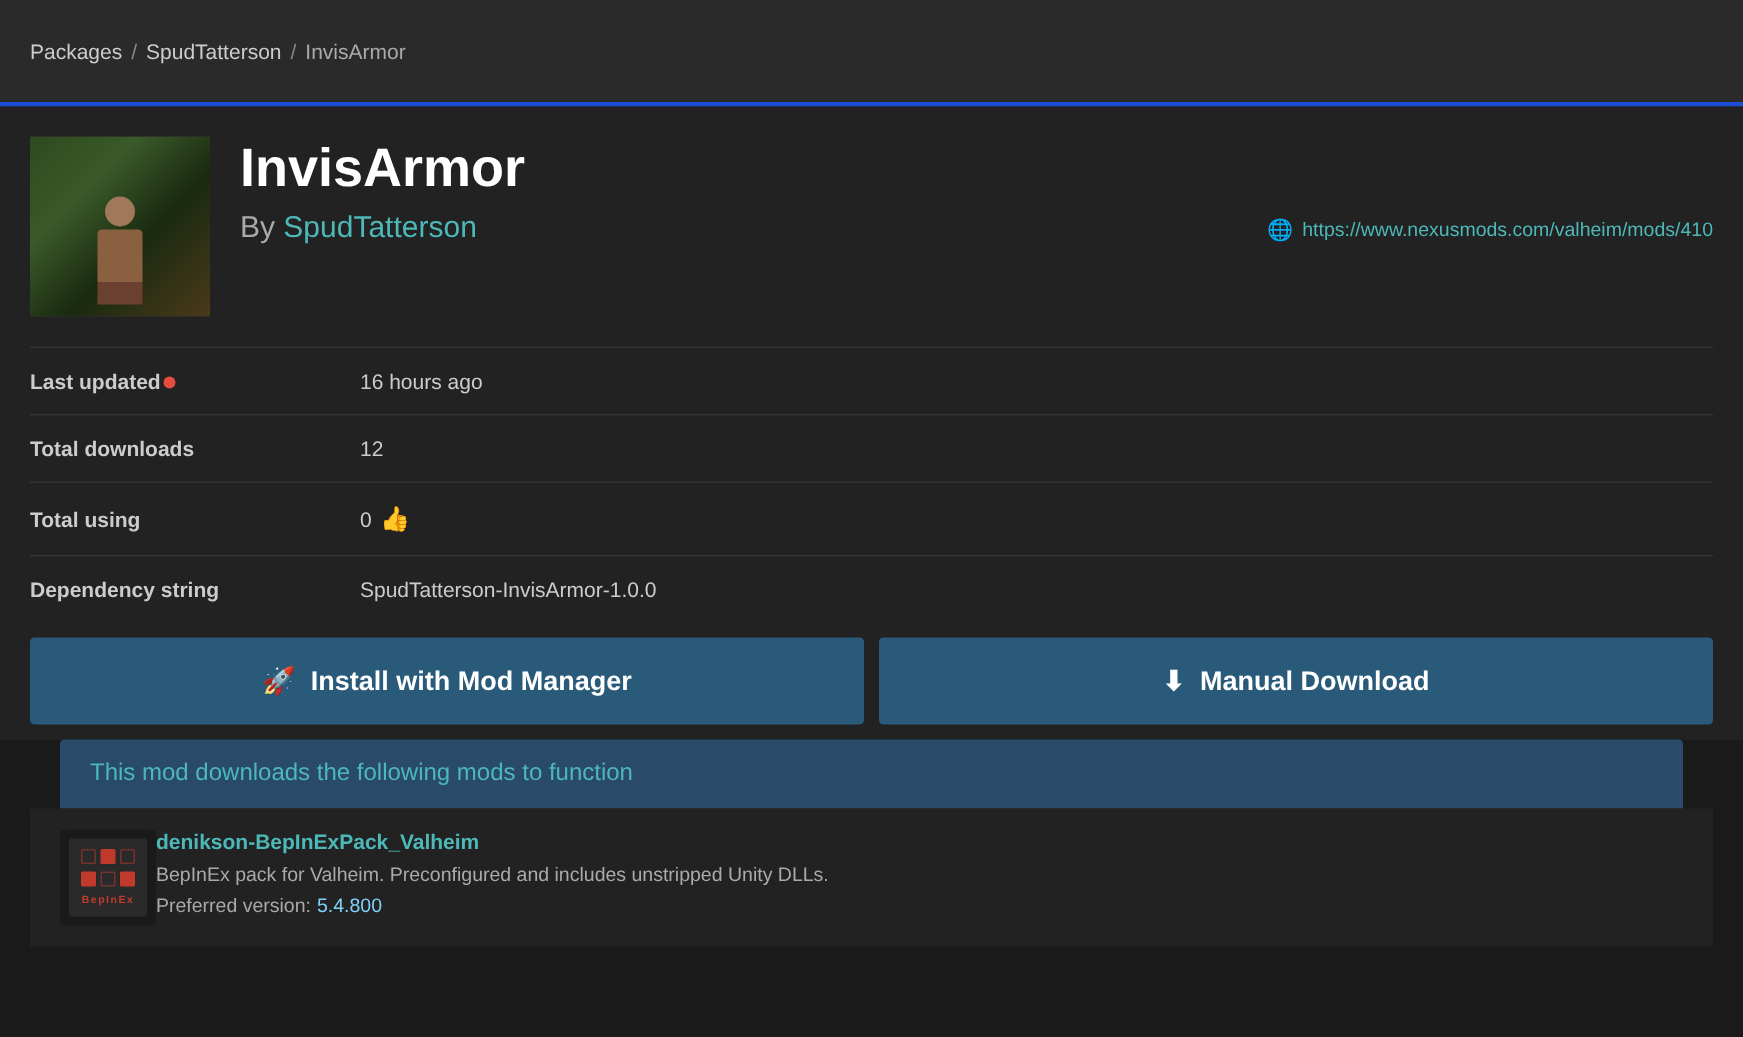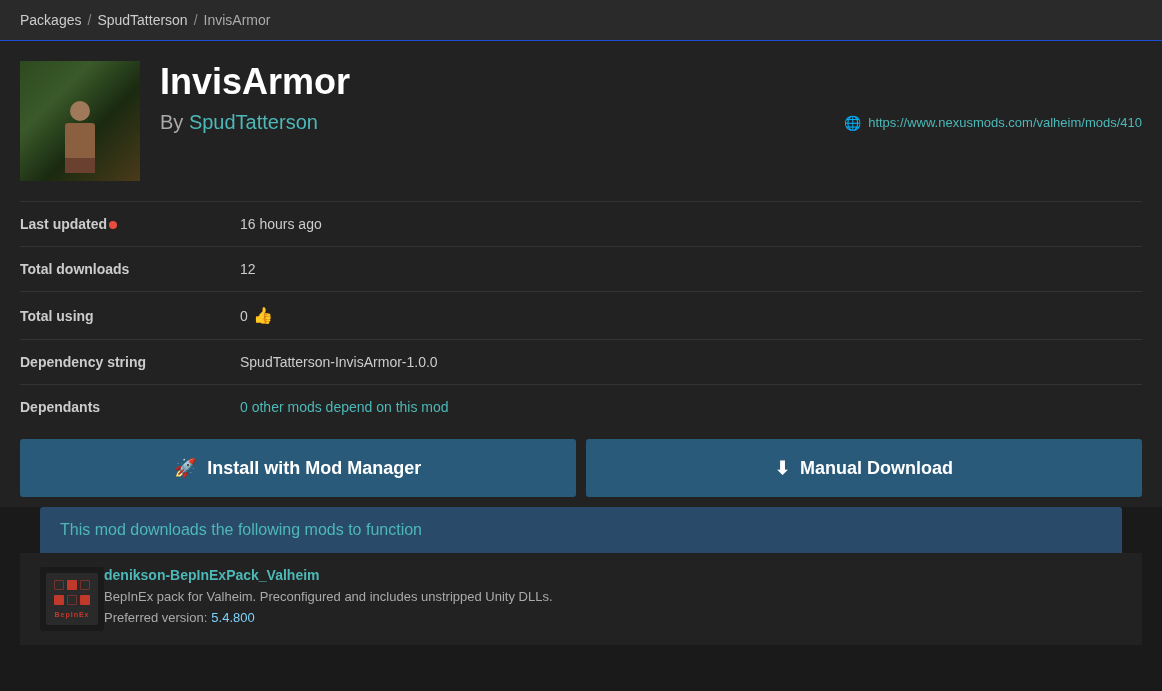--- a/index.html
+++ b/index.html
@@ -8,22 +8,22 @@
       color: #ccc;
       font-family: 'Segoe UI', Arial, sans-serif;
       font-size: 14px;
       min-height: 691px;
       width: 1162px;
     }
 
     
     .breadcrumb-bar {
       background: #2a2a2a;
-      padding: 12px 20px;
-      border-bottom: 1px solid #1d4ed8;
+      padding: 26px 20px;
+      border-bottom: 3px solid #1d4ed8;
       display: flex;
       align-items: center;
       gap: 6px;
     }
     .breadcrumb-link {
       color: #ccc;
       text-decoration: none;
       font-size: 14px;
     }
     .breadcrumb-sep {
@@ -378,24 +378,20 @@
   <div class="stat-row">
     <div class="stat-label">Total using</div>
     <div class="stat-value">
       <span>0</span>
       <span class="thumbs-up">👍</span>
     </div>
   </div>
   <div class="stat-row">
     <div class="stat-label">Dependency string</div>
     <div class="stat-value">SpudTatterson-InvisArmor-1.0.0</div>
-  </div>
-  <div class="stat-row">
-    <div class="stat-label">Dependants</div>
-    <div class="stat-value teal">0 other mods depend on this mod</div>
   </div>
 </div>
 
 <div class="button-row">
   <button class="btn-install">
     <span>🚀</span>
     <span>Install with Mod Manager</span>
   </button>
   <button class="btn-manual">
     <span>⬇</span>

